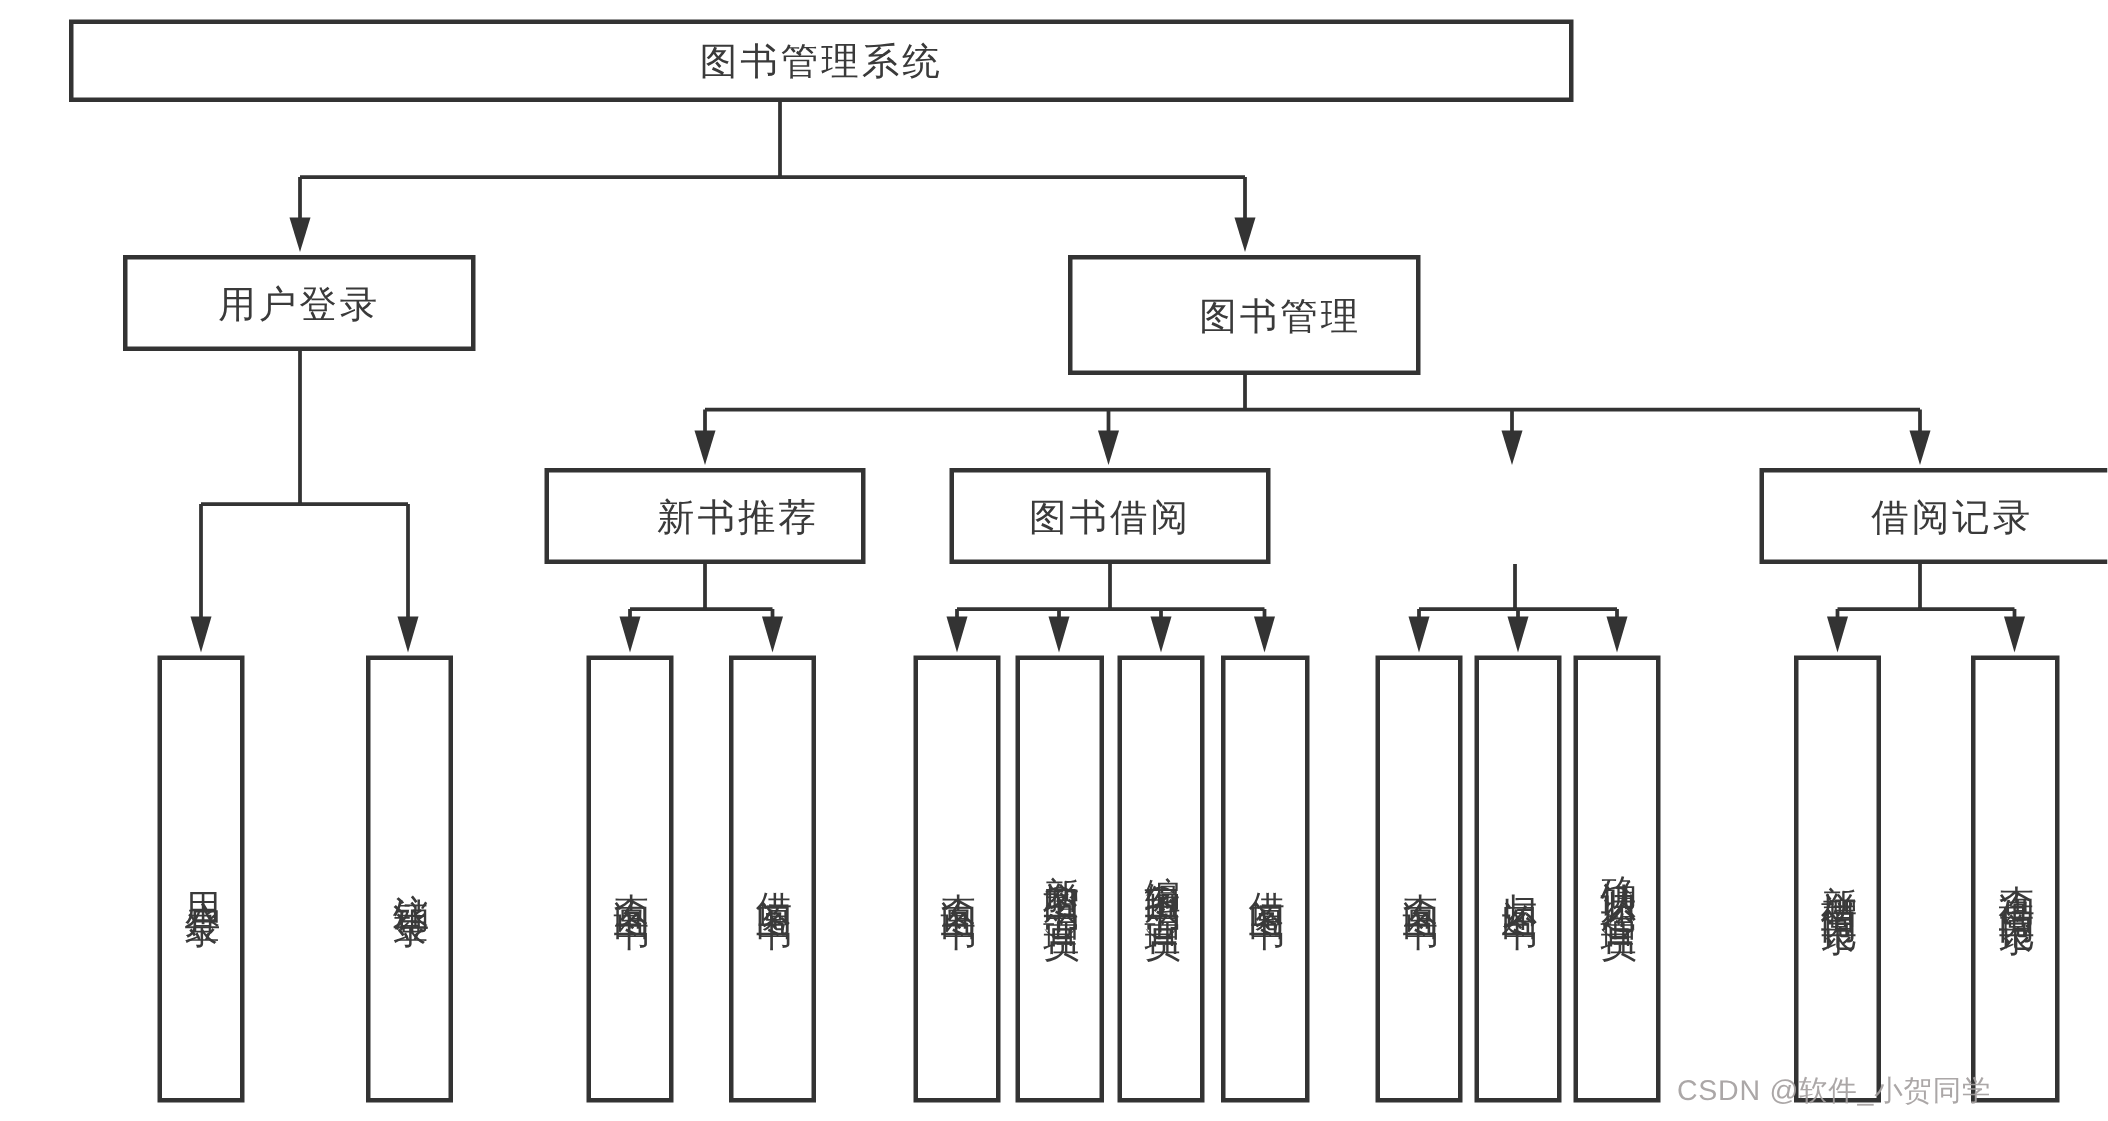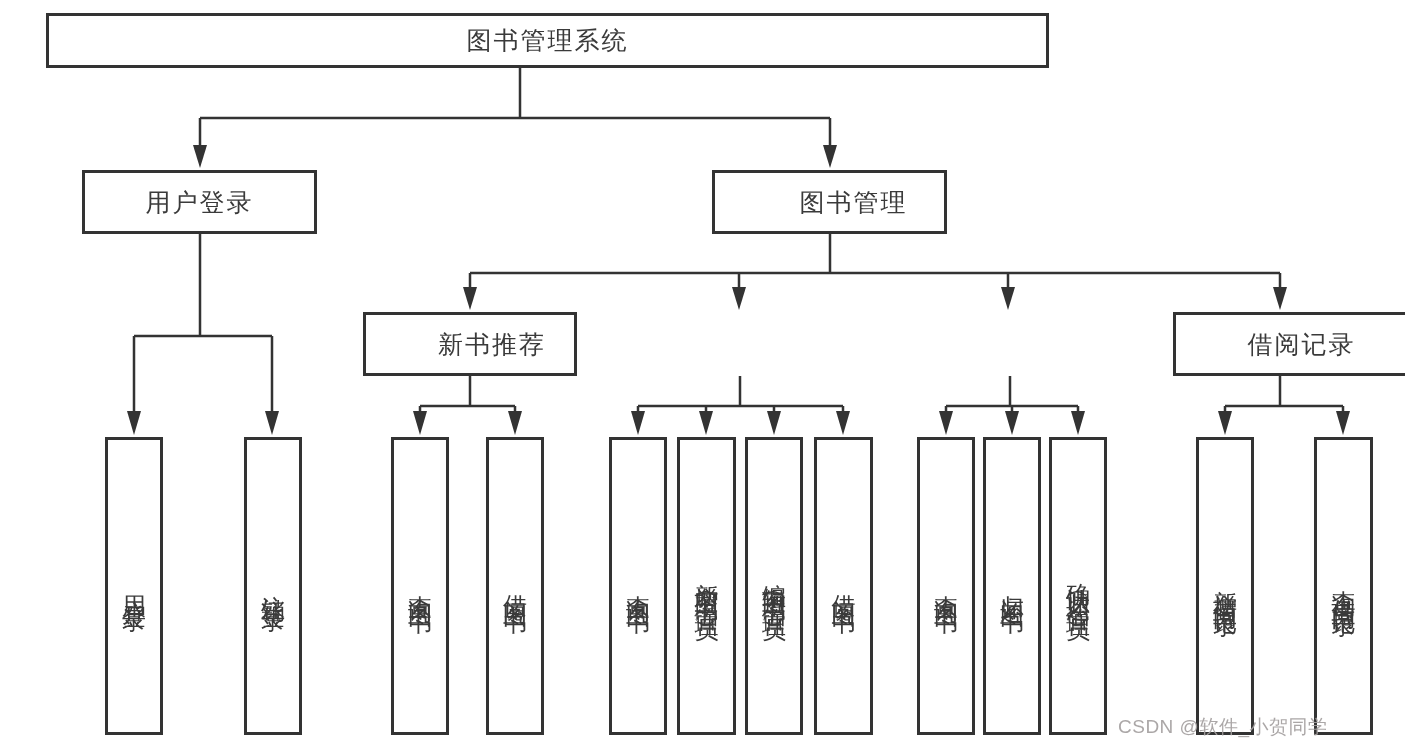--- a/index.html
+++ b/index.html
@@ -102,23 +102,24 @@
     <g>
       <path d="M1280 376 V406 M1225 406 H1343 M1225 406 V413 M1343 406 V413"></path>
       <polygon points="1225,435 1218,411 1232,411"></polygon>
       <polygon points="1343,435 1336,411 1350,411"></polygon>
     </g>
   </svg>
 
   <div class="node hbox" style="left:20px; top:13px; width:1003px; height:55px;margin-left:26px;">图书管理系统</div>
 
   <div class="node hbox" style="left:82px; top:170px; width:235px; height:64px;">用户登录</div>
-  <div class="node hbox" style="left:712px; top:170px; width:235px; height:64px;padding-left:48px;">图书管理</div>
+  <div class="node hbox" style="left:712px; top:170px; width:235px; height:80px;padding-left:48px;">图书管理</div>
 
   <div class="node hbox" style="left:363px; top:312px; width:214px; height:64px;padding-left:44px;">新书推荐</div>
+  <div class="node hbox" style="left:633px; top:312px; width:214px; height:64px;">图书借阅</div>
   <div class="node hbox" style="left:1173px; top:312px; width:257px; height:64px;">借阅记录</div>
 
   <div class="node vbox" style="left:105px; top:437px; width:58px; height:298px;">用户登录</div>
   <div class="node vbox" style="left:244px; top:437px; width:58px; height:298px;">注销登录</div>
 
   <div class="node vbox" style="left:391px; top:437px; width:58px; height:298px;">查询图书</div>
   <div class="node vbox" style="left:486px; top:437px; width:58px; height:298px;">借阅图书</div>
 
   <div class="node vbox" style="left:609px; top:437px; width:58px; height:298px;">查询图书</div>
   <div class="node vbox" style="left:677px; top:437px; width:59px; height:298px;">新增图书（管理员）</div>

